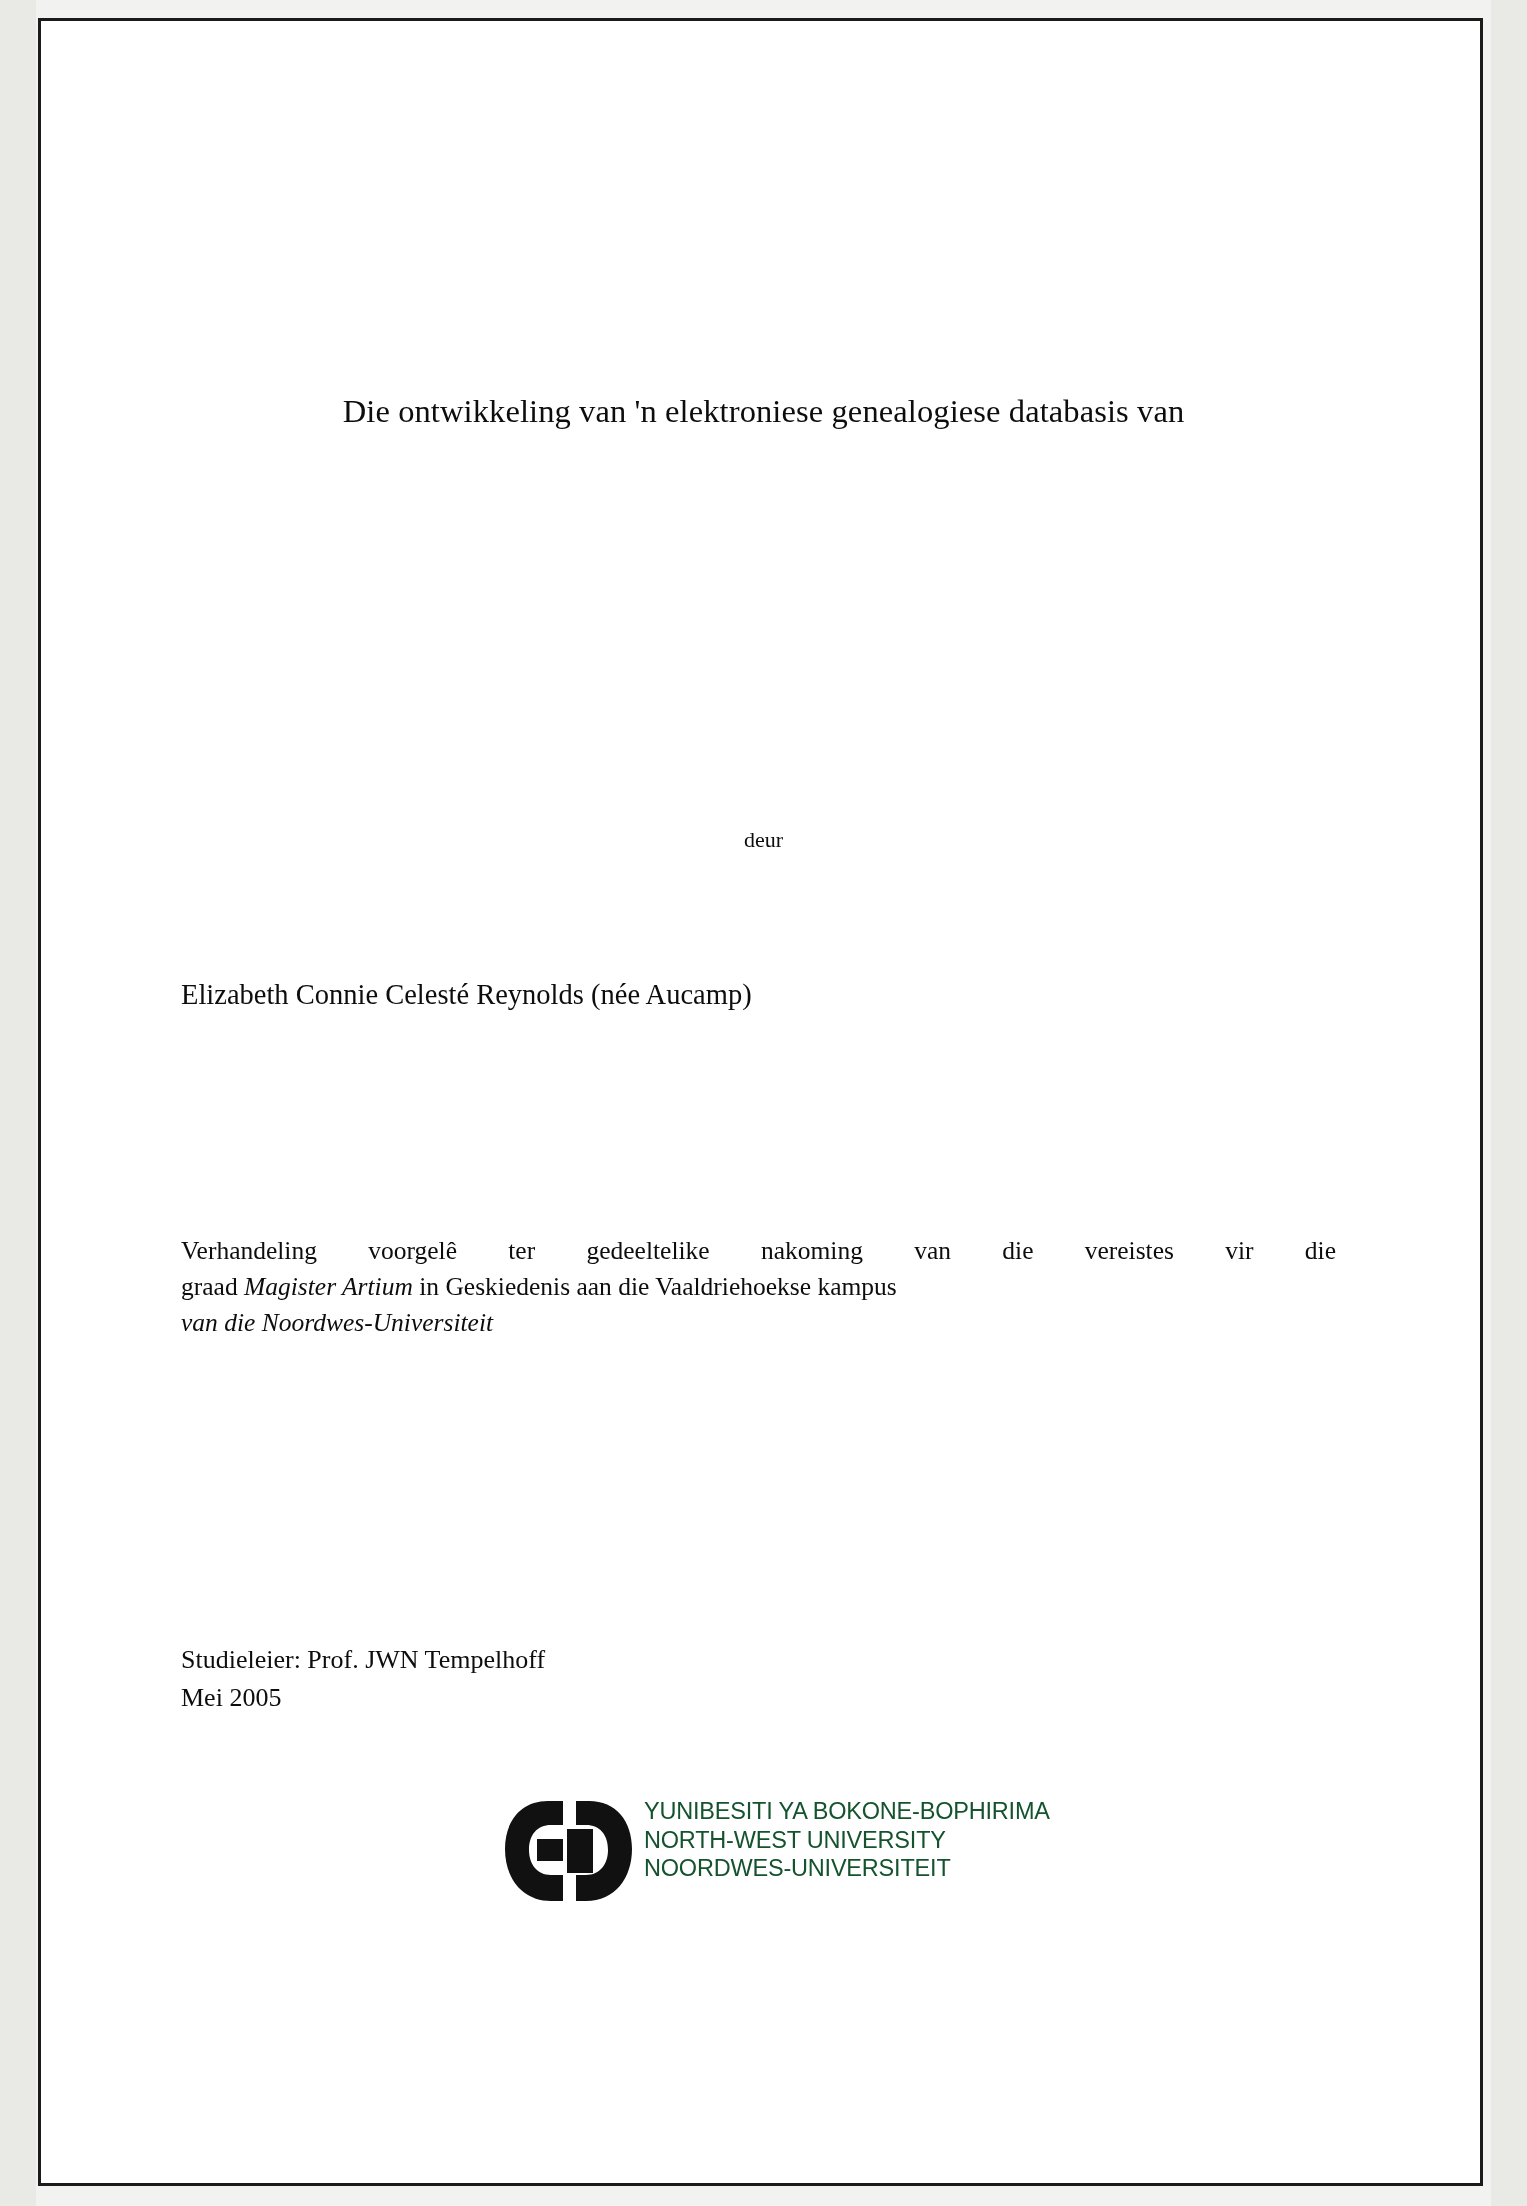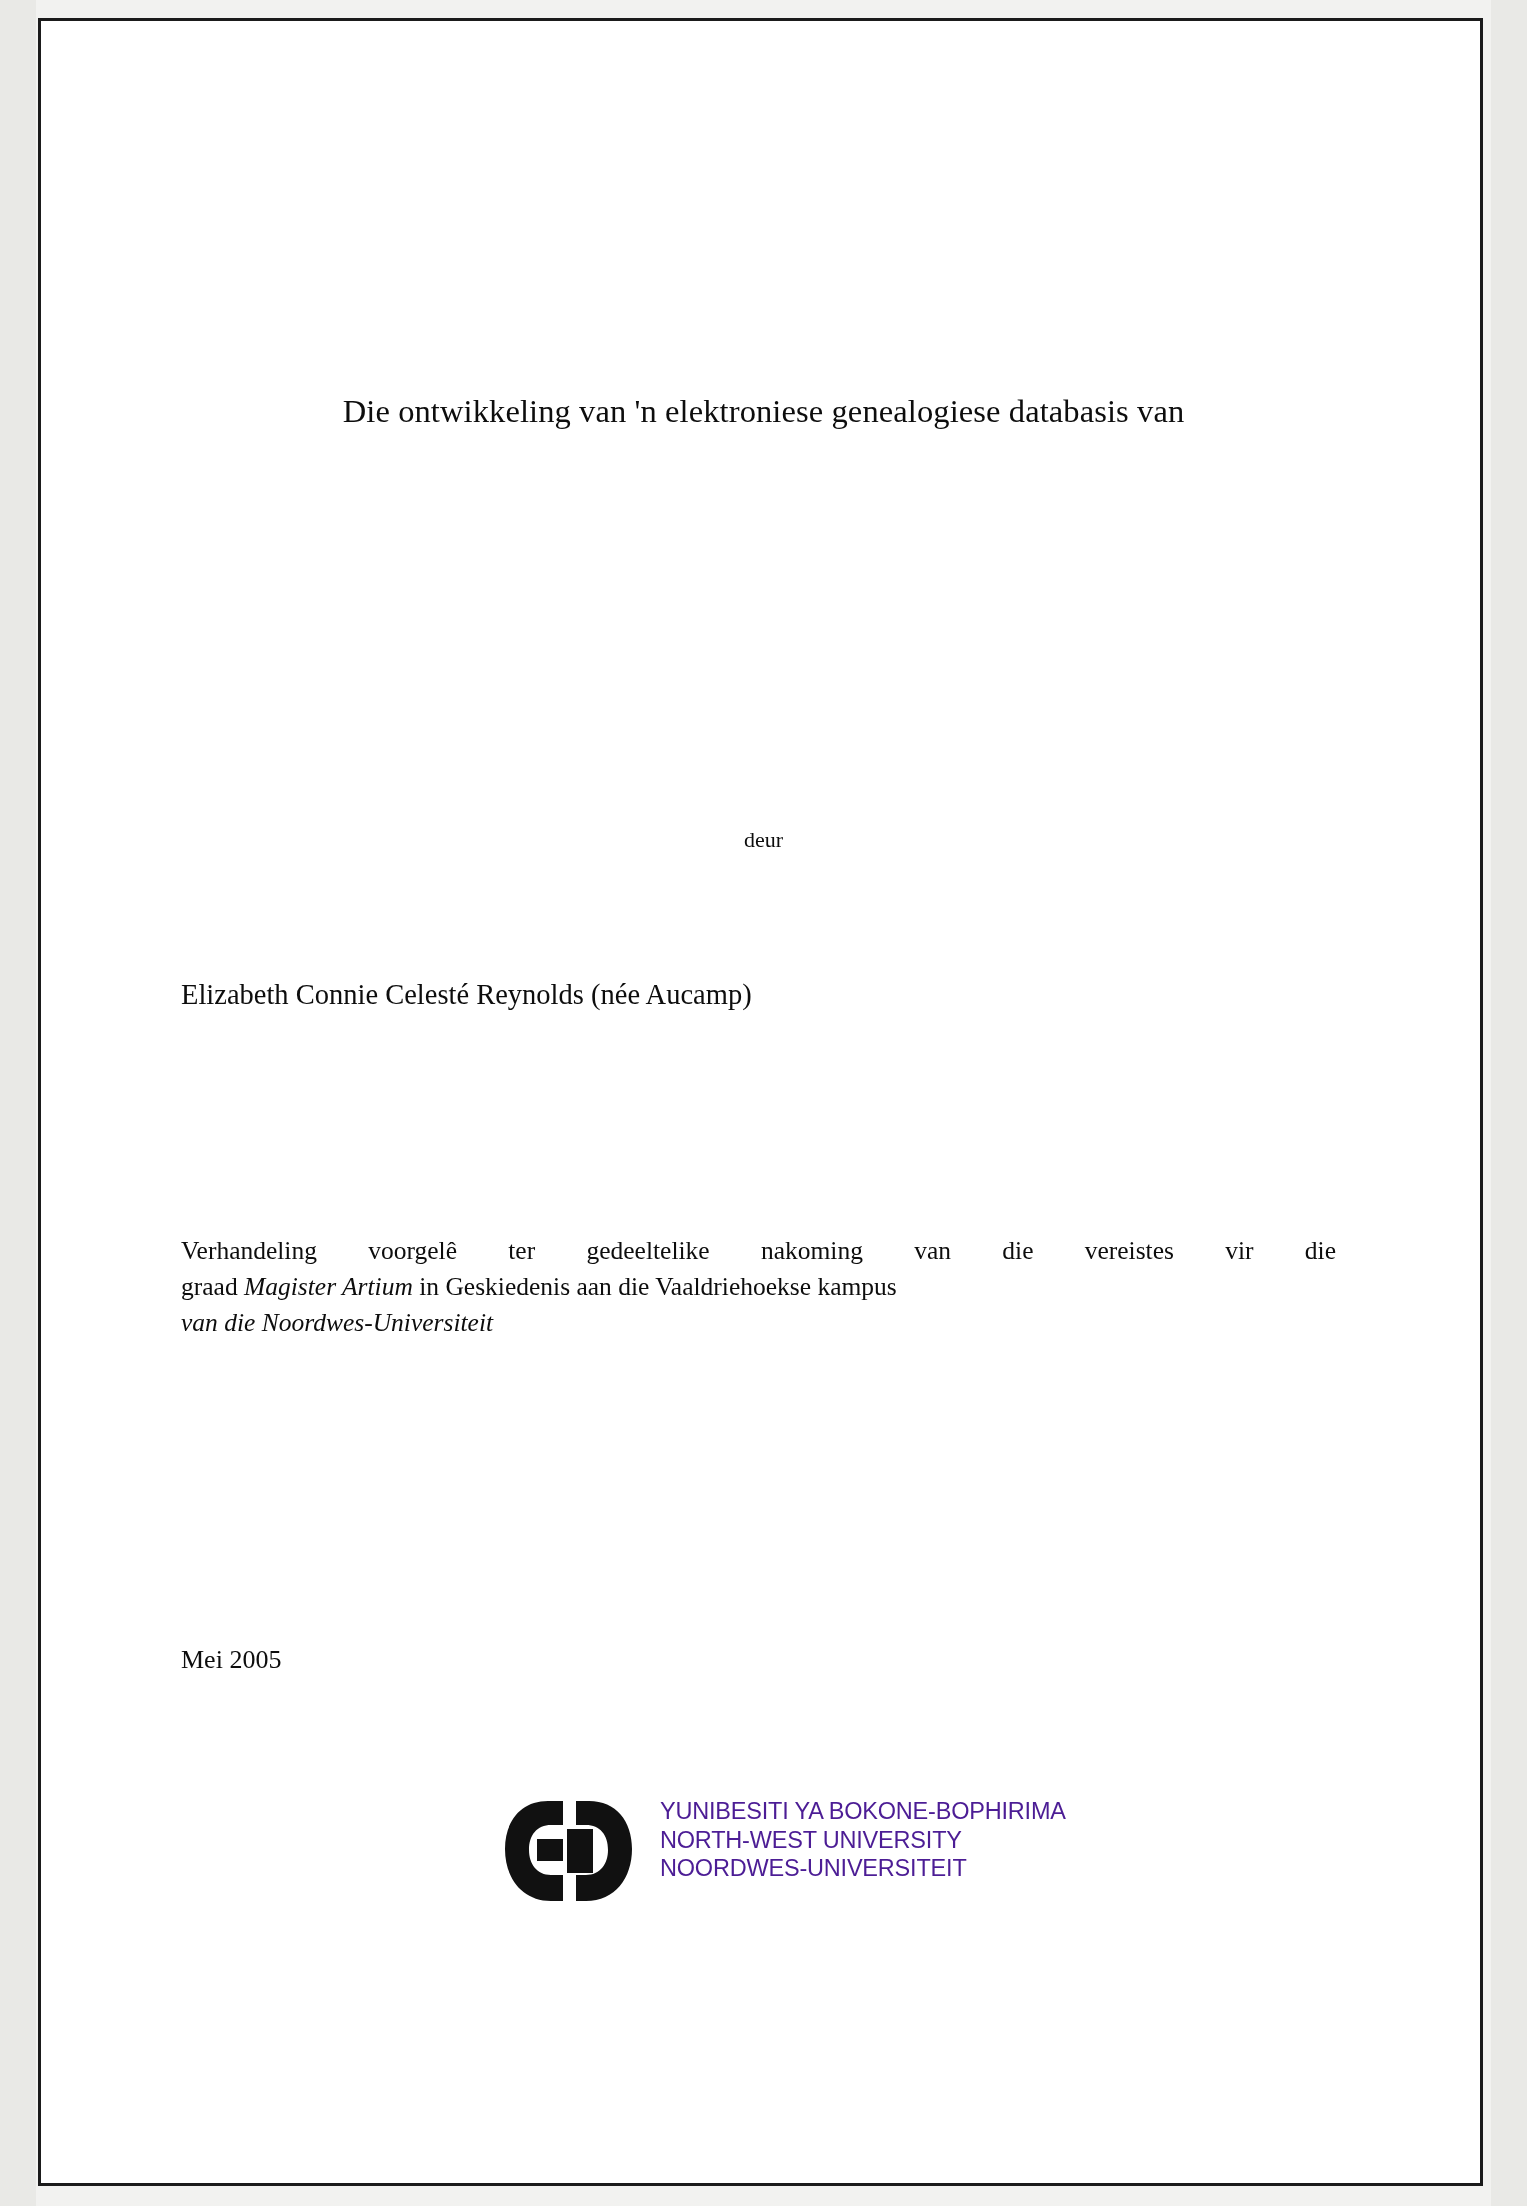--- a/index.html
+++ b/index.html
@@ -118,23 +118,22 @@
     height: 104px;
   }
   .logo-text {
     position: absolute;
     left: 143px;
     top: 4px;
     font-family: "Liberation Sans", sans-serif;
     font-size: 23.5px;
     line-height: 1.22;
     letter-spacing: -0.2px;
-    color: #4c1d95;
+    color: #14532d;
     font-weight: 400;
-    margin-left: 16px;
   }
   .logo-text span { display: block; white-space: nowrap; }
 
   
   .edge-left, .edge-right {
     position: absolute;
     top: 0;
     width: 36px;
     height: 100%;
     background: #e9e9e6;
@@ -161,20 +160,21 @@
 
         <div class="author">Elizabeth Connie Celesté Reynolds (née Aucamp)</div>
 
         <div class="statement">
           <span class="l1">Verhandeling voorgelê ter gedeeltelike nakoming van die vereistes vir die</span>
           <span class="l2"><span>graad </span><i>Magister Artium</i><span> in Geskiedenis aan die Vaaldriehoekse kampus</span></span>
           <span class="l3">van die Noordwes-Universiteit</span>
         </div>
 
         <div class="supervisor">
+          <span>Studieleier: Prof. JWN Tempelhoff</span>
           <span>Mei 2005</span>
         </div>
 
         <div class="logo-wrap">
           <svg class="logo-mark" viewBox="0 0 135 104">
             <path d="M47 2 C20 2 4 22 4 50 C4 79 21 102 50 102 L62 102 L62 76 L50 76 C36 76 28 65 28 51 C28 36 36 26 50 26 L62 26 L62 2 Z" fill="#111111"></path>
             <rect x="36" y="40" width="46" height="22" fill="#111111"></rect>
             <path d="M88 2 C115 2 131 22 131 50 C131 79 114 102 85 102 L73 102 L73 76 L85 76 C99 76 107 65 107 51 C107 36 99 26 85 26 L73 26 L73 2 Z" fill="#111111"></path>
             <rect x="62" y="2" width="13" height="100" fill="#ffffff"></rect>
             <rect x="66" y="30" width="26" height="44" fill="#111111"></rect>

